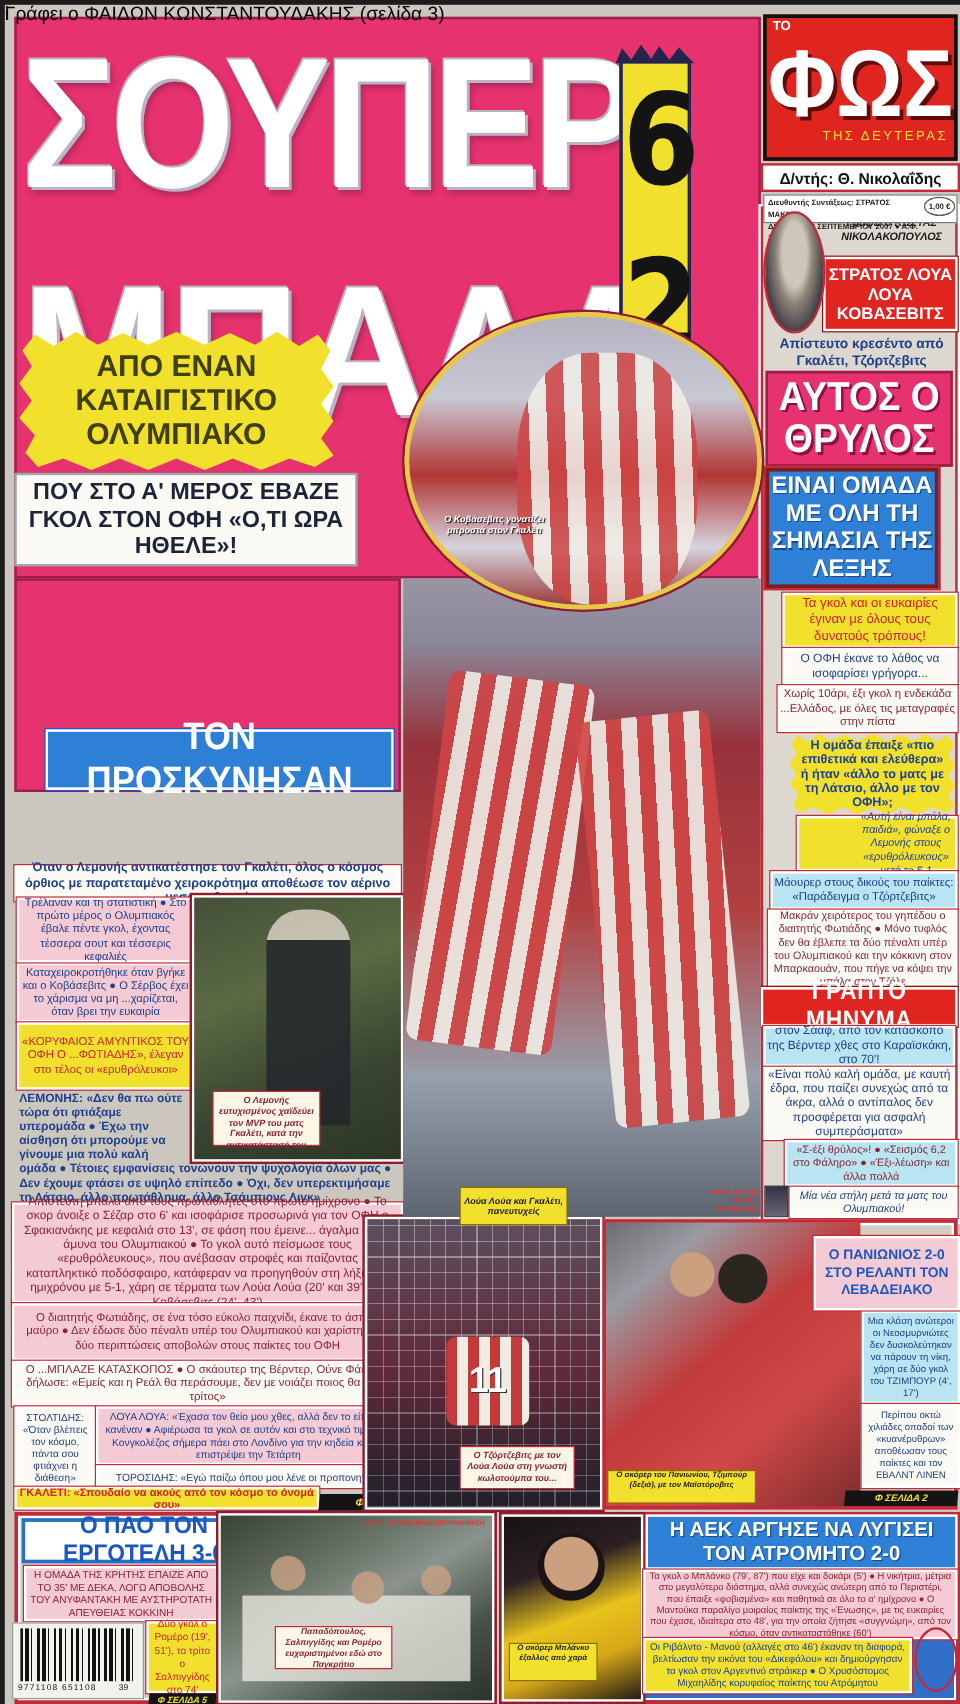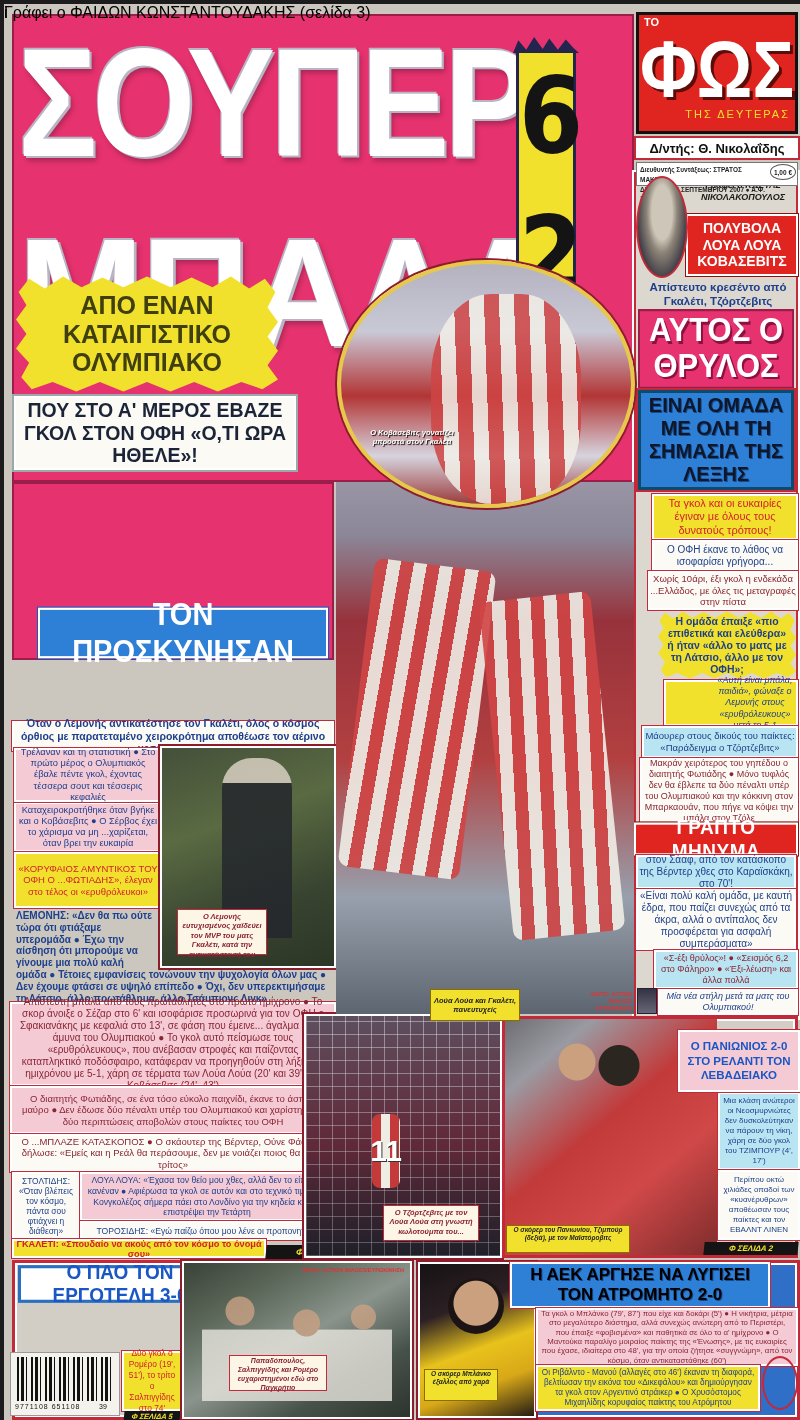--- a/index.html
+++ b/index.html
@@ -54,21 +54,21 @@
   .stripes{background:repeating-linear-gradient(93deg,#d04545 0 13px,#f0ede6 13px 26px);border-radius:10px;opacity:.9;}
   #stripeA{left:352px;top:560px;width:122px;height:310px;transform:rotate(7deg);z-index:1;}
   #stripeB{left:492px;top:592px;width:112px;height:340px;transform:rotate(-6deg);z-index:1;}
   #oval{left:333px;top:256px;width:298px;height:248px;border-radius:50%;overflow:hidden;z-index:6;
         border:4px solid #e8c84a;box-shadow:0 0 0 2px #8c1d2c;
         background:linear-gradient(180deg,#b5b2c0 0%,#c9c9d6 28%,#b23535 55%,#d6d4de 80%,#9b3b3b 100%);}
   #oval:after{content:"";position:absolute;left:90px;top:30px;width:150px;height:210px;
         background:repeating-linear-gradient(88deg,#cf4444 0 15px,#f2efe8 15px 30px);opacity:.85;border-radius:40%;}
   #oval-cap{left:352px;top:424px;width:112px;z-index:7;font-size:7.5px;font-style:italic;font-weight:bold;color:#fff;
             text-shadow:1px 1px 1px #000;text-align:center;}
-  #mp-cap{left:380px;top:986px;width:88px;height:30px;z-index:3;font-size:7.5px;line-height:1.2;margin-left:47px;}
+  #mp-cap{left:380px;top:986px;width:88px;height:30px;z-index:3;font-size:7.5px;line-height:1.2;}
   #mp-credit{left:580px;top:987px;width:48px;z-index:3;font-size:5.5px;font-weight:bold;color:#e23333;text-align:right;line-height:1.3;}
   
   #galetti{left:8px;top:478px;width:322px;height:178px;z-index:2;}
   #g-l1{left:18px;top:486px;font-size:52px;transform:scale(1.12,1.2);transform-origin:left top;letter-spacing:-1px;}
   #g-l2{left:18px;top:544px;font-size:52px;transform:scale(1.12,1.2);transform-origin:left top;letter-spacing:-1px;}
   #proskyn{left:36px;top:608px;width:286px;height:42px;background:#2e7fd6;box-shadow:0 0 0 2px #fff,0 0 0 3px #1a56c4;
            font-size:29px;font-weight:bold;color:#fff;z-index:3;transform:scaleY(1.1);}
   #star-para{left:8px;top:658px;width:320px;height:58px;z-index:2;padding:6px 14px;
              font-size:10.5px;font-weight:bold;color:#1d3f8c;line-height:1.22;}
   #strip-para{left:10px;top:719px;width:318px;height:26px;font-size:10.5px;font-weight:bold;color:#1d3f8c;line-height:1.2;}
@@ -89,37 +89,37 @@
   #loua{left:78px;top:1170px;width:250px;height:45px;font-size:8.6px;line-height:1.25;padding:2px 4px;}
   #toros{left:78px;top:1219px;width:250px;height:15px;font-size:8.6px;}
   #gquote{left:10px;top:1237px;width:250px;height:15px;font-size:9.2px;font-weight:bold;}
   #pages-tag{left:262px;top:1241px;width:150px;height:14px;font-size:9px;}
   
   #goal{left:302px;top:1012px;width:194px;height:240px;z-index:0;
     background:linear-gradient(180deg,rgba(20,16,30,.15),rgba(8,8,16,.45)),
       repeating-linear-gradient(0deg,rgba(255,255,255,.5) 0 1px,transparent 1px 13px),
       repeating-linear-gradient(90deg,rgba(255,255,255,.5) 0 1px,transparent 1px 13px),
       linear-gradient(180deg,#6a5a6a 0%,#87374a 55%,#34343e 100%);}
-  #goal-11{left:368px;top:1110px;width:28px;height:74px;background:repeating-linear-gradient(90deg,#c43a3a 0 9px,#efece4 9px 18px);
+  #goal-11{left:368px;top:1110px;width:69px;height:74px;background:repeating-linear-gradient(90deg,#c43a3a 0 9px,#efece4 9px 18px);
     border-radius:8px;z-index:1;display:flex;align-items:center;justify-content:center;
     font-size:30px;font-weight:bold;color:#fff;text-shadow:1px 1px 0 #333;}
   #goal-cap{left:380px;top:1202px;width:94px;height:34px;z-index:2;font-size:7.5px;line-height:1.25;padding:2px;text-align:center;}
   
   #col-frame{left:630px;top:168px;width:164px;height:846px;background:#dcd8cf;
              border:2px solid #c22a3a;box-shadow:0 0 0 2px #fff;}
   #col-portrait{left:632px;top:172px;width:52px;height:102px;border-radius:50%;border:2px solid #c22a3a;z-index:2;
      background:radial-gradient(ellipse at 50% 35%,#cfc6ba 0 30%,#8d8478 45%,#3c3a44 75%);}
   #col-byline{left:688px;top:176px;width:102px;font-size:9px;font-weight:bold;font-style:italic;color:#1a1a1a;text-align:center;line-height:1.3;}
   #col-redbox{left:684px;top:212px;width:108px;height:58px;background:#e0241f;box-shadow:0 0 0 2px #fff,0 0 0 3px #8c1212;
      font-size:14px;font-weight:bold;color:#fff;line-height:1.2;}
   #col-sub{left:638px;top:276px;width:152px;height:30px;font-size:11.5px;font-weight:bold;color:#1d3f8c;line-height:1.2;text-align:center;}
   #col-big1{left:634px;top:308px;width:156px;height:74px;font-size:31px;font-weight:bold;color:#fff;line-height:1.05;
      text-shadow:2px 2px 0 #8c1040;transform:scaleY(1.08);}
-  #col-big2{left:634px;top:386px;width:156px;height:100px;background:#2e7fd6;border:3px solid #0c4a6e;
-     box-shadow:0 0 0 2px #c22a3a;font-size:20px;font-weight:bold;color:#0f172a;line-height:1.15;text-shadow:1px 1px 0 #174a8c;}
+  #col-big2{left:634px;top:386px;width:144px;height:100px;background:#2e7fd6;border:3px solid #7f1d1d;
+     box-shadow:0 0 0 2px #c22a3a;font-size:20px;font-weight:bold;color:#ffffff;line-height:1.15;text-shadow:1px 1px 0 #174a8c;}
   #col-b1{left:650px;top:492px;width:142px;height:42px;font-size:11px;line-height:1.2;}
   #col-b2{left:650px;top:538px;width:142px;height:27px;font-size:10px;line-height:1.2;}
   #col-b3{left:646px;top:569px;width:146px;height:35px;font-size:9.5px;line-height:1.2;}
   #col-b4{left:654px;top:606px;width:138px;height:70px;padding:9px 8px;font-size:10.5px;font-weight:bold;color:#1d3f8c;line-height:1.15;}
   #col-b5{left:662px;top:678px;width:130px;height:42px;font-size:9px;font-style:italic;line-height:1.25;padding-left:48px;}
   #col-b6{left:640px;top:724px;width:152px;height:28px;font-size:9.5px;line-height:1.25;}
   #col-b7{left:638px;top:756px;width:154px;height:62px;font-size:9px;line-height:1.22;}
   #col-written{left:632px;top:822px;width:160px;height:26px;background:#e0241f;box-shadow:0 0 0 2px #fff,0 0 0 3px #8c1212;
      font-size:19px;font-weight:bold;color:#fff;letter-spacing:.5px;transform:scaleY(1.1);}
   #col-w1{left:634px;top:853px;width:156px;height:30px;font-size:10px;line-height:1.2;}
@@ -158,22 +158,22 @@
      background:radial-gradient(circle at 20% 25%,#c9a284 0 14px,transparent 15px),radial-gradient(circle at 55% 35%,#c9a284 0 13px,transparent 14px),radial-gradient(circle at 85% 30%,#c9a284 0 12px,transparent 13px),linear-gradient(180deg,transparent 40%,#e8e6df 41%);opacity:.8;}
   #pao-credit{left:270px;top:1263px;width:130px;font-size:5.5px;font-weight:bold;color:#e23333;text-align:right;z-index:2;}
   #pao-cap{left:226px;top:1352px;width:96px;height:34px;z-index:2;font-size:7px;line-height:1.3;text-align:center;}
   
   #aek-box{left:412px;top:1256px;width:384px;height:160px;background:#2f6fc8;border:3px solid #c22a3a;box-shadow:0 0 0 2px #fff inset;}
   #aek-photo{left:416px;top:1260px;width:114px;height:152px;
      background:linear-gradient(160deg,#161214 0%,#2c2024 30%,#e8c21c 55%,#d8a818 75%,#241c14 100%);}
   #aek-photo:after{content:"";position:absolute;left:28px;top:14px;width:56px;height:56px;
      background:radial-gradient(circle at 50% 45%,#caa07e 0 22px,#1c1414 23px);border-radius:50%;}
   #aek-cap{left:421px;top:1366px;width:72px;height:30px;z-index:2;font-size:6.5px;line-height:1.3;text-align:center;}
-  #aek-head{left:508px;top:1260px;width:256px;height:42px;background:#2e7fd6;box-shadow:0 0 0 2px #fff,0 0 0 3px #c22a3a;
-     font-size:17px;font-weight:bold;color:#000000;line-height:1.2;text-shadow:1px 1px 0 #174a8c;}
+  #aek-head{left:536px;top:1260px;width:256px;height:42px;background:#2e7fd6;box-shadow:0 0 0 2px #fff,0 0 0 3px #c22a3a;
+     font-size:17px;font-weight:bold;color:#ffffff;line-height:1.2;text-shadow:1px 1px 0 #174a8c;}
   #aek-b1{left:534px;top:1306px;width:258px;height:54px;font-size:7.8px;line-height:1.2;padding:2px 3px;}
   #aek-b2{left:534px;top:1363px;width:220px;height:42px;font-size:8.2px;line-height:1.25;padding:2px;}
   #aek-portrait{left:758px;top:1352px;width:36px;height:54px;border-radius:50%;border:2px solid #c22a3a;z-index:3;
      background:radial-gradient(ellipse at 50% 35%,#d8cfc2 0 30%,#9a9088 50%,#444');}
   #aek-byline{left:598px;top:1407px;width:196px;height:12px;background:#141414;color:#fff;font-size:8px;
      font-style:italic;font-weight:bold;display:flex;align-items:center;justify-content:center;transform:skewX(-6deg);z-index:4;}
   #info-circle{left:22px;top:1400px;width:30px;height:30px;border-radius:50%;background:#141414;color:#fff;
      font-size:16px;font-weight:bold;font-style:italic;z-index:5;}
 </style>
 </head>
@@ -222,21 +222,21 @@
   <div class="a ybox red ctr" id="gquote">ΓΚΑΛΕΤΙ: «Σπουδαίο να ακούς από τον κόσμο το όνομά σου»</div>
   <div class="a tag" id="pages-tag">Φ ΣΕΛΙΔΕΣ 20, 19, 18</div>
 
   <div class="a photo" id="goal"></div>
   <div class="a" id="goal-11">11</div>
   <div class="a capw" id="goal-cap">Ο Τζόρτζεβιτς με τον Λούα Λούα στη γνωστή κωλοτούμπα του...</div>
 
   <div class="a" id="col-frame"></div>
   <div class="a" id="col-portrait"></div>
   <div class="a" id="col-byline">Γράφει ο ΚΩΣΤΑΣ ΝΙΚΟΛΑΚΟΠΟΥΛΟΣ</div>
-  <div class="a ctr" id="col-redbox">ΠΟΛΥΒΟΛΑ ΛΟΥΑ ΛΟΥΑ ΚΟΒΑΣΕΒΙΤΣ</div>
+  <div class="a ctr" id="col-redbox">ΣΤΡΑΤΟΣ ΛΟΥΑ ΛΟΥΑ ΚΟΒΑΣΕΒΙΤΣ</div>
   <div class="a ctr" id="col-sub">Απίστευτο κρεσέντο από Γκαλέτι, Τζόρτζεβιτς</div>
   <div class="a pink ctr" id="col-big1">ΑΥΤΟΣ Ο ΘΡΥΛΟΣ</div>
   <div class="a ctr" id="col-big2">ΕΙΝΑΙ ΟΜΑΔΑ ΜΕ ΟΛΗ ΤΗ ΣΗΜΑΣΙΑ ΤΗΣ ΛΕΞΗΣ</div>
   <div class="a ybox red ctr" id="col-b1">Τα γκολ και οι ευκαιρίες έγιναν με όλους τους δυνατούς τρόπους!</div>
   <div class="a wbox navy ctr" id="col-b2">Ο ΟΦΗ έκανε το λάθος να ισοφαρίσει γρήγορα...</div>
   <div class="a wbox maroon ctr" id="col-b3">Χωρίς 10άρι, έξι γκολ η ενδεκάδα ...Ελλάδος, με όλες τις μεταγραφές στην πίστα</div>
   <div class="a burst ctr" id="col-b4">Η ομάδα έπαιξε «πιο επιθετικά και ελεύθερα» ή ήταν «άλλο το ματς με τη Λάτσιο, άλλο με τον ΟΦΗ»;</div>
   <div class="a ybox navy ctr" id="col-b5">«Αυτή είναι μπάλα, παιδιά», φώναξε ο Λεμονής στους «ερυθρόλευκους» μετά το 5-1</div>
   <div class="a cbox navy ctr" id="col-b6">Μάουρερ στους δικούς του παίκτες: «Παράδειγμα ο Τζόρτζεβιτς»</div>
   <div class="a wbox maroon ctr" id="col-b7">Μακράν χειρότερος του γηπέδου ο διαιτητής Φωτιάδης ● Μόνο τυφλός δεν θα έβλεπε τα δύο πέναλτι υπέρ του Ολυμπιακού και την κόκκινη στον Μπαρκαουάν, που πήγε να κόψει την μπάλα στον Τζόλε</div>
@@ -261,20 +261,21 @@
   <div class="a" id="pan-box"></div>
   <div class="a" id="pan-photo"></div>
   <div class="a ctr" id="pan-head">Ο ΠΑΝΙΩΝΙΟΣ 2-0 ΣΤΟ ΡΕΛΑΝΤΙ ΤΟΝ ΛΕΒΑΔΕΙΑΚΟ</div>
   <div class="a cbox navy ctr" id="pan-b1">Μια κλάση ανώτεροι οι Νεοσμυρνιώτες δεν δυσκολεύτηκαν να πάρουν τη νίκη, χάρη σε δύο γκολ του ΤΖΙΜΠΟΥΡ (4', 17')</div>
   <div class="a wbox navy ctr" id="pan-b2">Περίπου οκτώ χιλιάδες οπαδοί των «κυανέρυθρων» αποθέωσαν τους παίκτες και τον ΕΒΑΛΝΤ ΛΙΝΕΝ</div>
   <div class="a capy" id="pan-cap">Ο σκόρερ του Πανιωνίου, Τζιμπούρ (δεξιά), με τον Μαϊστόροβιτς</div>
   <div class="a tag" id="pan-tag">Φ ΣΕΛΙΔΑ 2</div>
 
   <div class="a" id="pao-box"></div>
   <div class="a ctr" id="pao-head">Ο ΠΑΟ ΤΟΝ ΕΡΓΟΤΕΛΗ 3-0</div>
+  <div class="a lpink maroon ctr" id="pao-b1">Η ΟΜΑΔΑ ΤΗΣ ΚΡΗΤΗΣ ΕΠΑΙΖΕ ΑΠΟ ΤΟ 35' ΜΕ ΔΕΚΑ, ΛΟΓΩ ΑΠΟΒΟΛΗΣ ΤΟΥ ΑΝΥΦΑΝΤΑΚΗ ΜΕ ΑΥΣΤΗΡΟΤΑΤΗ ΑΠΕΥΘΕΙΑΣ ΚΟΚΚΙΝΗ</div>
   <div class="a" id="pao-barcode">
     <div id="pao-bars"></div>
     <div id="pao-digits">9771108 651108</div>
     <div id="pao-digits2">39</div>
   </div>
   <div class="a ybox red ctr" id="pao-b2">Δύο γκολ ο Ρομέρο (19', 51'), το τρίτο ο Σαλπιγγίδης στο 74'</div>
   <div class="a tag" id="pao-tag">Φ ΣΕΛΙΔΑ 5</div>
   <div class="a photo" id="pao-photo"></div>
   <div class="a" id="pao-credit">ΦΩΤΟ: ACTION IMAGES/ΕΥΡΩΚΙΝΗΣΗ</div>
   <div class="a capw" id="pao-cap">Παπαδόπουλος, Σαλπιγγίδης και Ρομέρο ευχαριστημένοι εδώ στο Παγκρήτιο</div>

